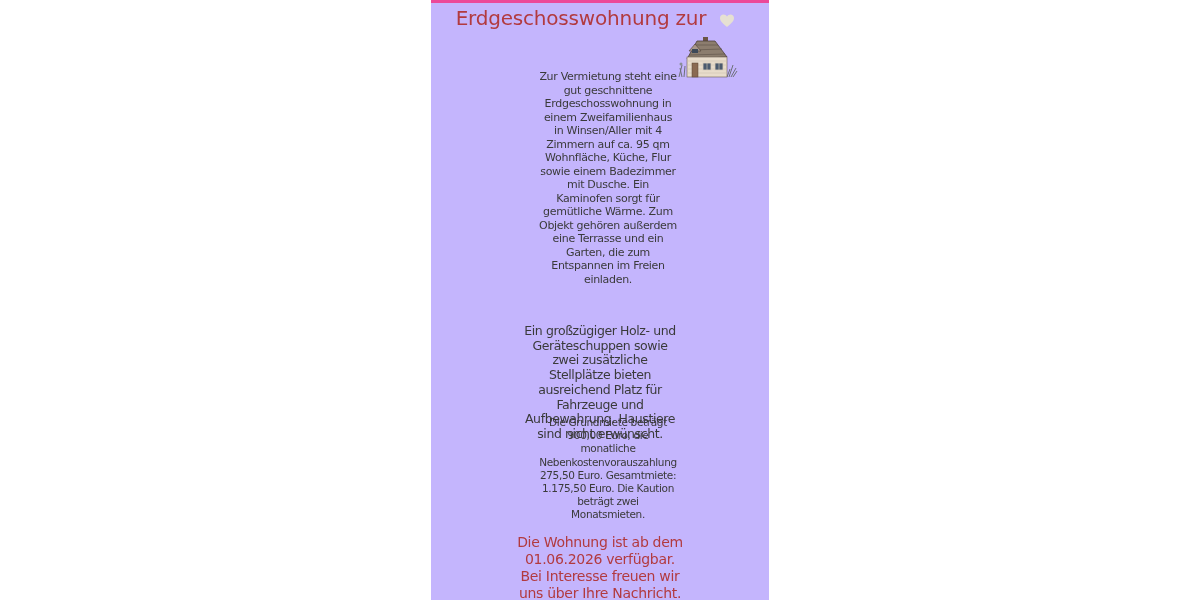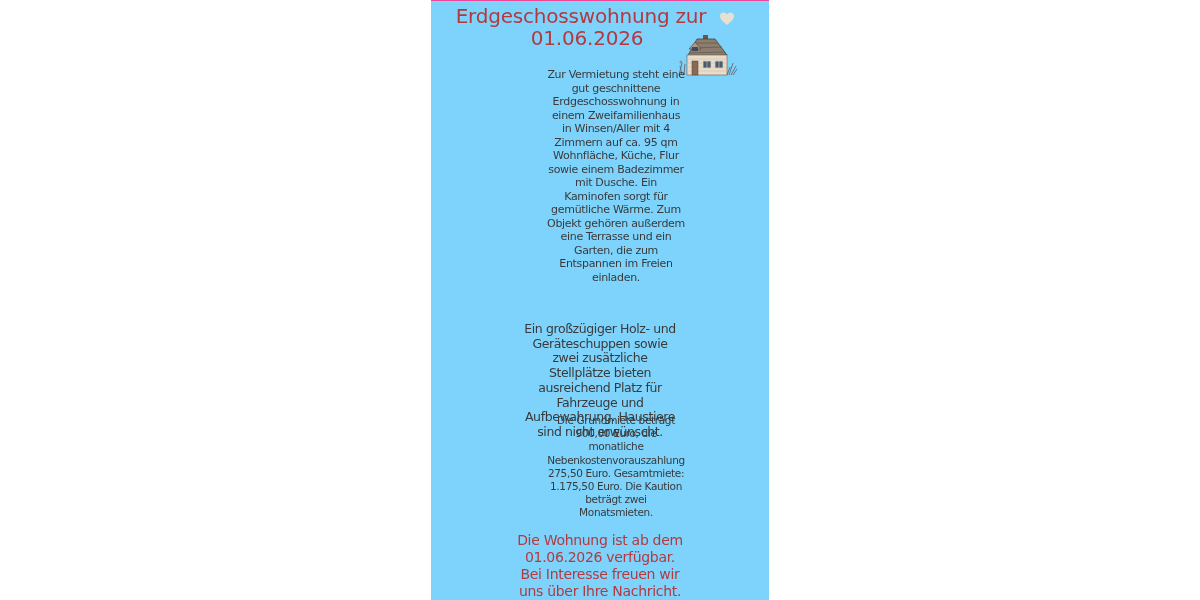--- a/index.html
+++ b/index.html
@@ -9,22 +9,22 @@
       height: 600px;
       background: #ffffff;
       overflow: hidden;
     }
     .page {
       position: absolute;
       left: 431px;
       top: 0;
       width: 338px;
       height: 600px;
-      background: #7dd3fc;
-      border-top: 1px solid #ec4899;
+      background: #c4b5fd;
+      border-top: 3px solid #ec4899;
       box-sizing: border-box;
       overflow: hidden;
     }
     .title {
       position: absolute;
       left: 0;
       top: 4px;
       width: 338px;
       text-align: center;
       color: #b23a3f;
@@ -45,21 +45,21 @@
     }
     .house {
       position: absolute;
       left: 244px;
       top: 32px;
       width: 64px;
       height: 44px;
     }
     .body-block {
       position: absolute;
-      left: 116px;
+      left: 108px;
       width: 138px;
       text-align: center;
       color: #3a3a3a;
       font-family: "DejaVu Sans", sans-serif;
       word-wrap: break-word;
       overflow-wrap: anywhere;
     }
     .para1 {
       top: 67px;
       font-size: 11px;
@@ -94,21 +94,20 @@
       letter-spacing: -0.3px;
     }
   </style>
 </head>
 <body>
 
 <div class="page">
 
   <div class="title">
     <span class="t1">Erdgeschosswohnung zur</span>
-    <span class="t3">01.06.2026</span>
   </div>
 
   <svg class="heart" viewBox="0 0 16 16">
     <path d="M8 14 C3 10 1 7.5 1 5 C1 3 2.6 1.5 4.5 1.5 C6 1.5 7.3 2.4 8 3.6 C8.7 2.4 10 1.5 11.5 1.5 C13.4 1.5 15 3 15 5 C15 7.5 13 10 8 14 Z" fill="#e6e0d2"></path>
   </svg>
 
   <svg class="house" viewBox="0 0 64 44">
 
     <path d="M4 42 L7 30 M7 42 L5 33 M9 42 L10 31" stroke="#6d7078" stroke-width="1" fill="none"></path>
     <circle cx="6" cy="29" r="1.5" fill="#8a8f98"></circle>

